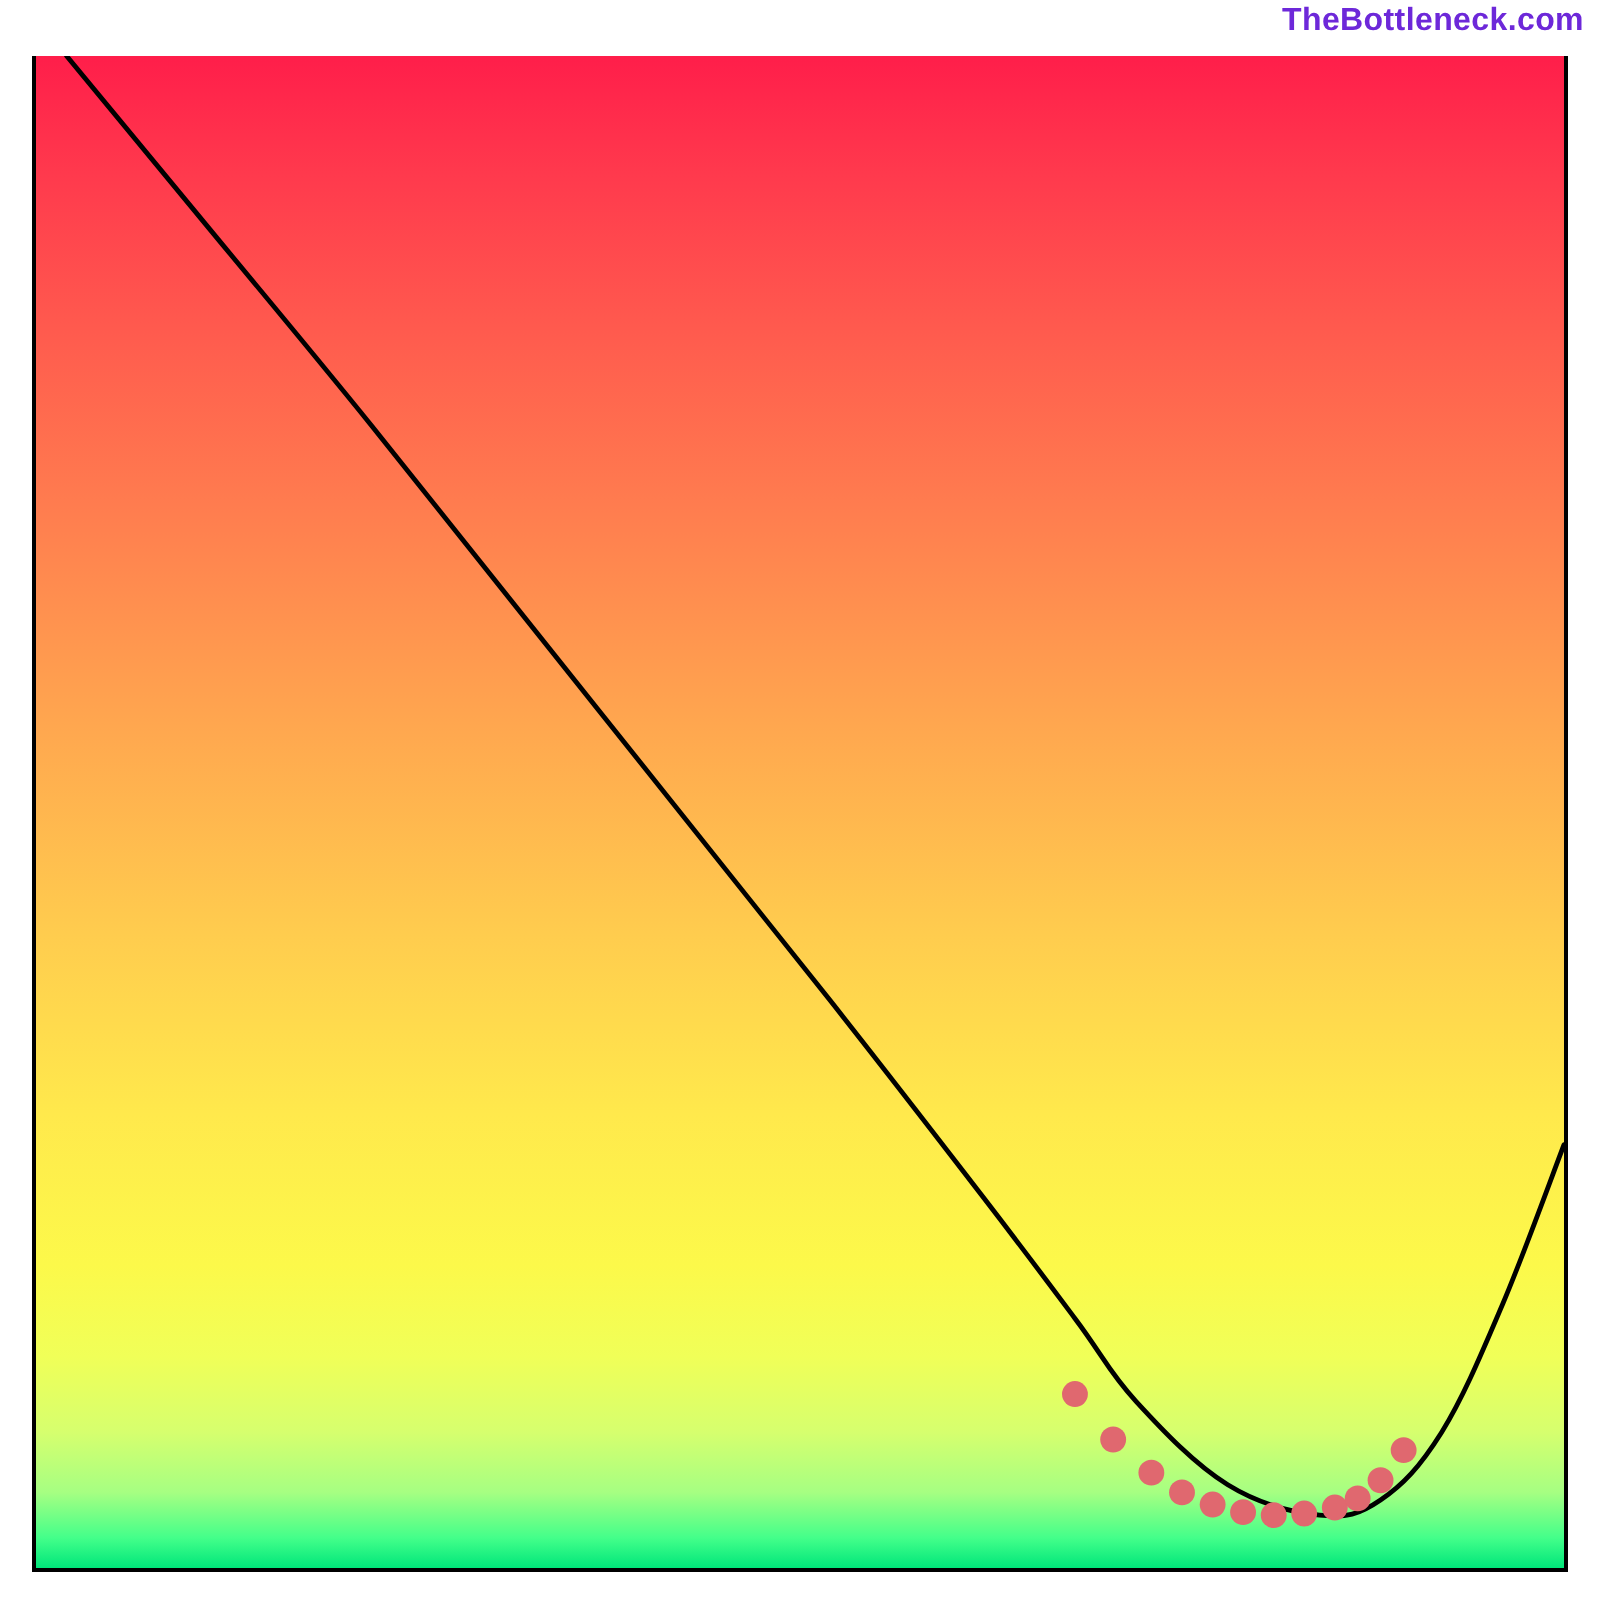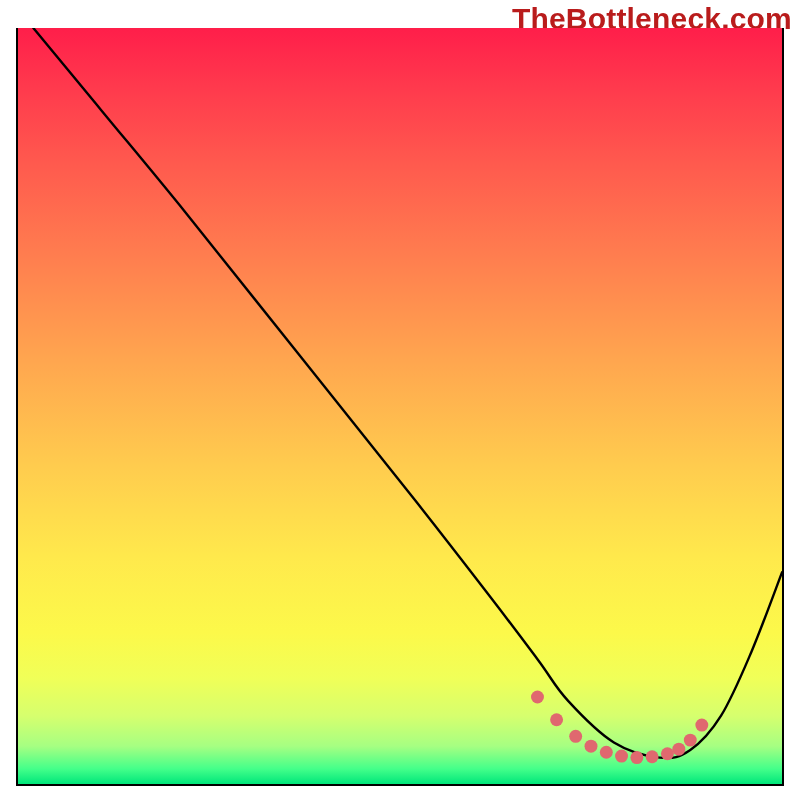--- a/index.html
+++ b/index.html
@@ -13,23 +13,23 @@
   .frame {
     position: relative;
     width: 800px;
     height: 800px;
     background: #ffffff;
   }
   .watermark {
     position: absolute;
     top: 2px;
     right: 8px;
-    font-size: 30px;
+    font-size: 16px;
     font-weight: 600;
-    color: #b91c1c;
+    color: #6d28d9;
     letter-spacing: 0.2px;
     font-family: Arial, Helvetica, sans-serif;
   }
   .plot {
     position: absolute;
     left: 16px;
     top: 28px;
     width: 768px;
     height: 758px;
     box-sizing: border-box;

